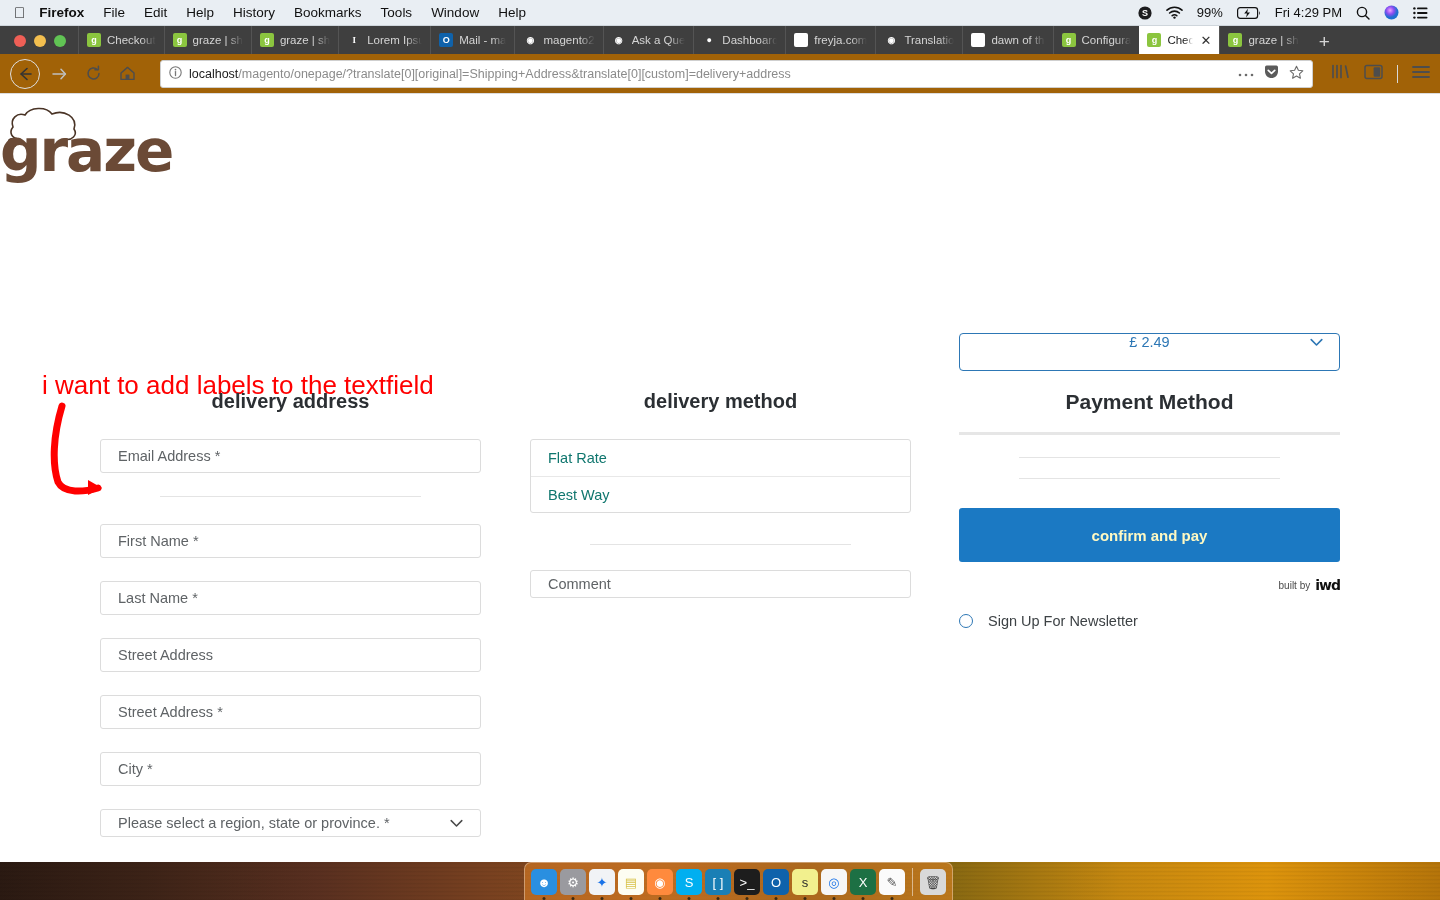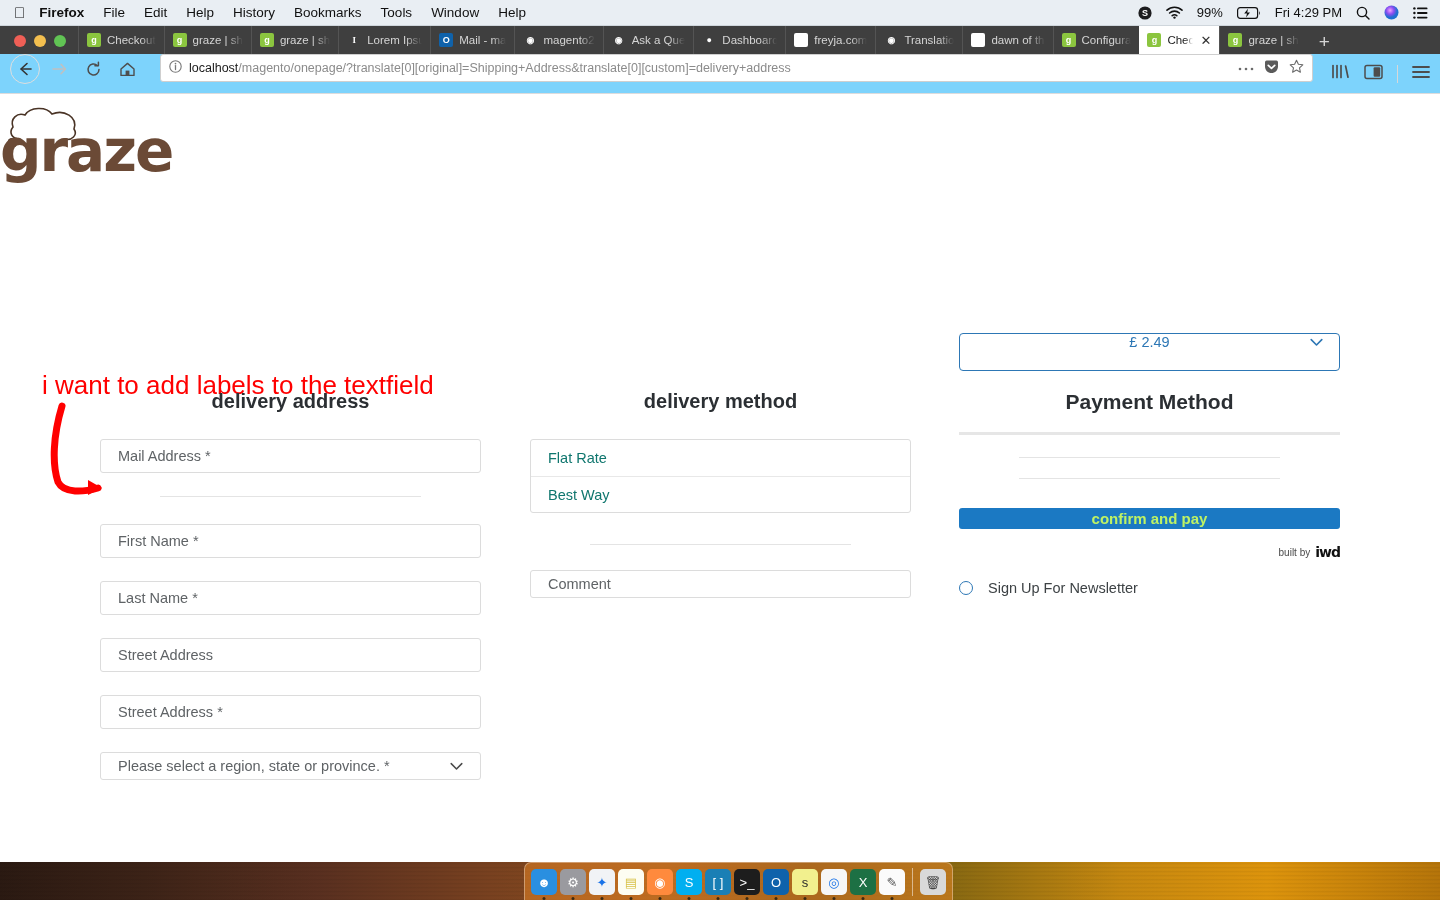--- a/index.html
+++ b/index.html
@@ -71,21 +71,21 @@
   .fav-i{ background:transparent; color:#cfcfcf; font-family:"Liberation Serif",serif; font-size:12px;}
   .fav-o{ background:#0f62ab; font-size:8px;}
   .fav-m{ background:transparent; color:#f26322; font-size:13px;}
   .fav-d{ background:transparent; color:#f0a030; font-size:12px;}
   .fav-f{ background:#fff; color:#111; font-family:"Liberation Serif",serif; font-size:11px;}
   .fav-gg{ background:#fff; color:#4285f4; font-size:11px; font-weight:bold;}
   .tab .x { margin-left:2px; font-size:13px; color:#333; }
   .newtab { color:#d5d5d5; font-size:19px; padding:0 12px 3px 12px; line-height:1; }
 
   .navbar {
-    height:40px; background:#7dd3fc; display:flex; 
+    height:40px; background:#a16207; display:flex; align-items:center;
     padding:0 10px; gap:4px; border-bottom:1px solid #dcdcdd;
   }
   .navbtn { width:30px; height:30px; display:flex; align-items:center; justify-content:center;
             border-radius:50%; color:#4d4d4d; }
   .navbtn.back { border:1px solid #dedede; }
   .navbtn.fwd { color:#bfbfbf; }
   .urlbar {
     flex:1; height:28px; margin:0 8px 0 14px; background:#fff;
     border:1px solid #cfcfcf; border-radius:3px; display:flex; align-items:center;
     padding:0 8px; gap:7px; font-size:12.5px; color:#8b8b8b;
@@ -143,21 +143,21 @@
     border:1px solid #2d77b5; border-radius:4px; display:flex; align-items:flex-start;
     justify-content:center; color:#2d77b5; font-size:14.5px; background:#fff;
   }
   .price-sel .chev { position:absolute; right:16px; }
 
   .pm-rule { height:3px; background:#e6e6e6; margin:19px 0 0 0; }
   .pm-line { height:1px; background:#e4e4e4; margin:22px 60px 0 60px; }
   .pm-line2 { height:1px; background:#e4e4e4; margin:20px 60px 0 60px; }
 
   .paybtn {
-    height:21px; background:#1b79c3; border-radius:3px; color:#bef264;
+    height:54px; background:#1b79c3; border-radius:3px; color:#fef9c3;
     display:flex; align-items:center; justify-content:center;
     font-size:15px; font-weight:bold; margin-top:29px;
   }
   .builtby {
     display:flex; align-items:center; justify-content:flex-end; gap:5px;
     margin-top:15px; font-size:10px; color:#4a4a4a;
   }
   .builtby .iwd { font-family:"DejaVu Sans",sans-serif; font-weight:bold; font-size:14px;
                   letter-spacing:-1px; color:#111; }
   .newsrow { display:flex; align-items:center; gap:15px; margin-top:20px; }
@@ -428,35 +428,38 @@
         <path d="M14 4 C5 34 4 62 10 80 C16 92 36 90 50 86" stroke="#ff0000" stroke-width="7" fill="none" stroke-linecap="round"></path>
         <path d="M40 78 L54 86 L40 93 Z" fill="#ff0000"></path>
       </svg>
 
       <div class="cols">
 
         <div class="col col-a">
           <div class="sect-title">delivery address</div>
 
           <div class="field">
-            <span>Mail Address *</span>
+            <span>Email Address *</span>
           </div>
           <div class="divider"></div>
 
           <div class="field">
             <span>First Name *</span>
           </div>
           <div class="field">
             <span>Last Name *</span>
           </div>
           <div class="field">
             <span>Street Address</span>
           </div>
           <div class="field">
             <span>Street Address *</span>
+          </div>
+          <div class="field">
+            <span>City *</span>
           </div>
           <div class="field sel big">
             <span>Please select a region, state or province. *</span>
             <span>
               <svg width="13" height="9" viewBox="0 0 13 9">
                   <path d="M1.2 1.6 L6.5 7 L11.8 1.6" stroke="#4a4a4a" stroke-width="1.5" fill="none" stroke-linecap="round" stroke-linejoin="round"></path>
                 </svg>
             </span>
           </div>
 

